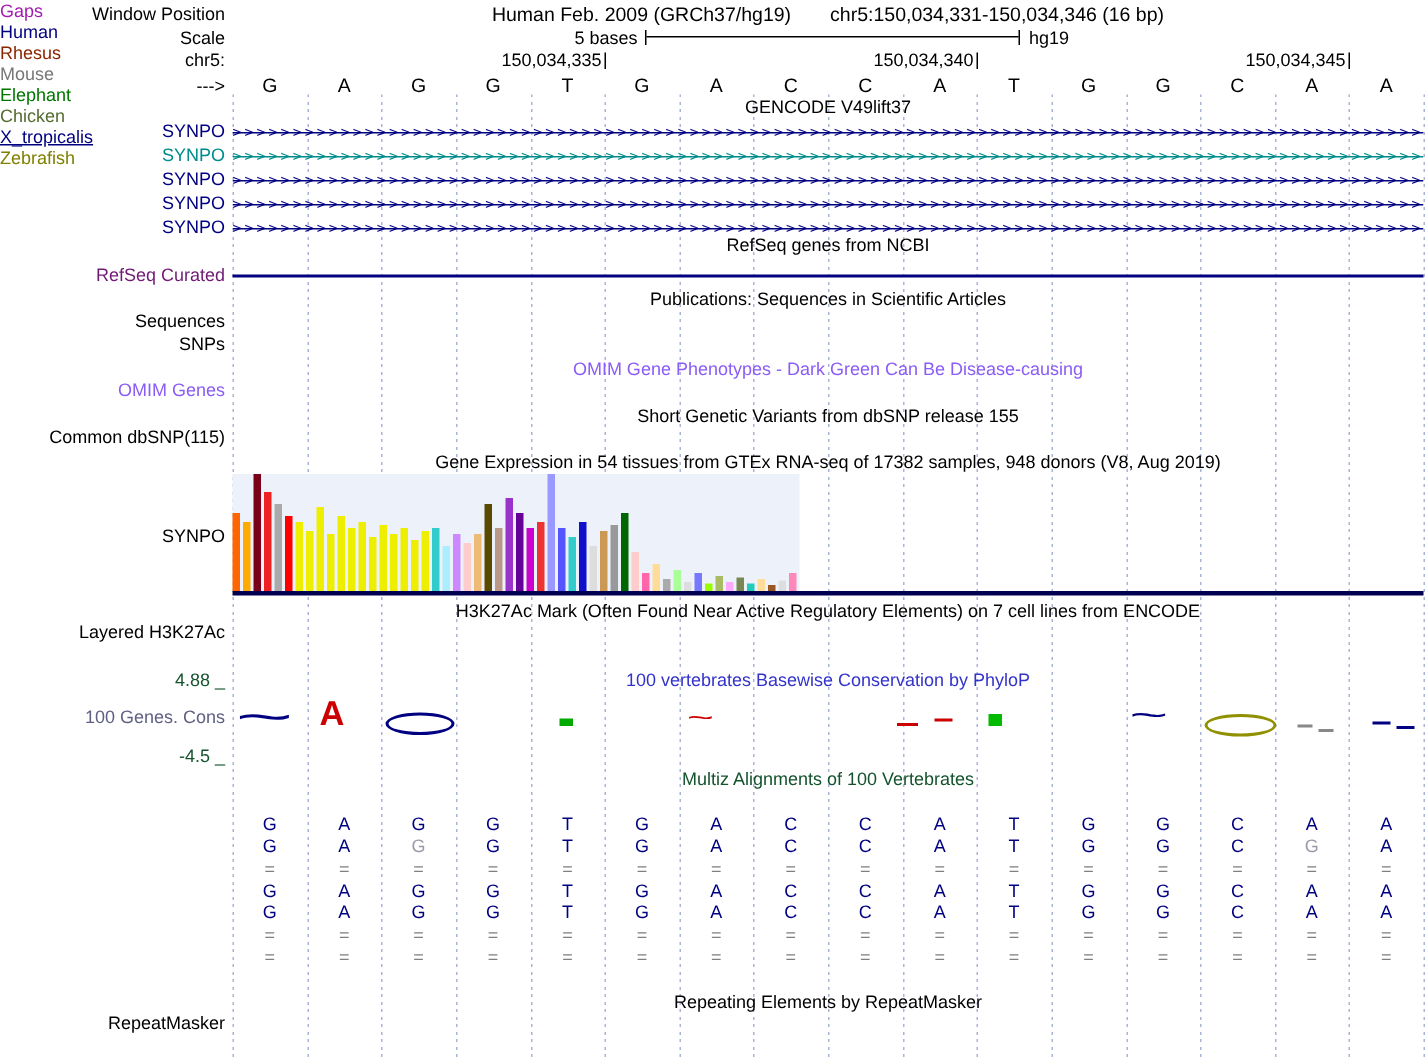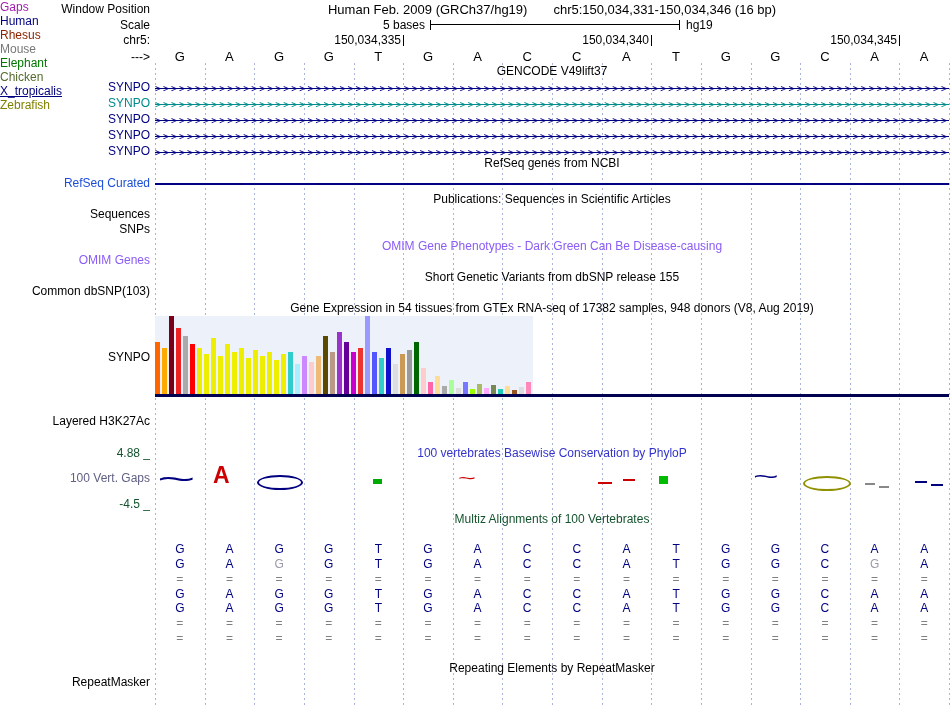--- a/index.html
+++ b/index.html
@@ -26,21 +26,21 @@
   .ruler-label{position:absolute;top:33px;width:128px;text-align:right;font-size:12px;}
   .ruler-tick{position:absolute;top:35px;width:1px;height:11px;background:#000;}
   .scalebar{position:absolute;left:430px;top:20px;width:248px;height:10px;border-left:1px solid #000;border-right:1px solid #000;}
   .scalebar::after{content:"";position:absolute;left:0;right:0;top:4px;height:1px;background:#000;}
   .gtex-bars{position:absolute;left:155px;top:316px;width:378px;height:78px;background:#EDF2FA;display:flex;align-items:flex-end;gap:2px;}
   .gtex-bar{flex:0 0 5px;}
   .gtex-baseline{position:absolute;left:155px;top:394px;width:794px;height:3px;background:#000050;}
   .refseq-line{position:absolute;left:155px;top:183px;width:794px;height:2px;background:#000080;}
   .cons-track{position:absolute;left:155px;top:458px;width:794px;height:46px;}
   .c-navy{color:#14532d}
-  .c-blue{color:#1d4ed8}
+  .c-blue{color:#701a75}
   .c-green{color:#8b5cf6}
   .c-consblue{color:#3333CC}
   .c-slate{color:#606085}
 </style>
 </head>
 <body>
 
 <div id="browser">
 
   <div class="gridlines">
@@ -137,21 +137,21 @@
   <div class="refseq-line"></div>
 
   <div class="ctitle" style="top:192px">Publications: Sequences in Scientific Articles</div>
   <div class="glabel" style="top:207px">Sequences</div>
   <div class="glabel" style="top:222px">SNPs</div>
 
   <div class="ctitle c-green" style="top:239px">OMIM Gene Phenotypes - Dark Green Can Be Disease-causing</div>
   <div class="glabel c-green" style="top:253px">OMIM Genes</div>
 
   <div class="ctitle" style="top:270px">Short Genetic Variants from dbSNP release 155</div>
-  <div class="glabel" style="top:284px">Common dbSNP(103)</div>
+  <div class="glabel" style="top:284px">Common dbSNP(115)</div>
 
   <div class="ctitle" style="top:301px">Gene Expression in 54 tissues from GTEx RNA-seq of 17382 samples, 948 donors (V8, Aug 2019)</div>
   <div class="glabel" style="top:350px">SYNPO</div>
   <div class="gtex-bars">
       <div class="gtex-bar" style="height: 52px; background: rgb(255, 102, 0);"></div>
       <div class="gtex-bar" style="height: 46px; background: rgb(255, 170, 0);"></div>
       <div class="gtex-bar" style="height: 78px; background: rgb(122, 0, 25);"></div>
       <div class="gtex-bar" style="height: 66px; background: rgb(238, 34, 34);"></div>
       <div class="gtex-bar" style="height: 58px; background: rgb(170, 170, 170);"></div>
       <div class="gtex-bar" style="height: 50px; background: rgb(255, 0, 0);"></div>
@@ -199,25 +199,26 @@
       <div class="gtex-bar" style="height: 6px; background: rgb(255, 170, 255);"></div>
       <div class="gtex-bar" style="height: 9px; background: rgb(119, 136, 85);"></div>
       <div class="gtex-bar" style="height: 5px; background: rgb(34, 204, 187);"></div>
       <div class="gtex-bar" style="height: 8px; background: rgb(255, 221, 153);"></div>
       <div class="gtex-bar" style="height: 4px; background: rgb(153, 85, 34);"></div>
       <div class="gtex-bar" style="height: 7px; background: rgb(221, 221, 221);"></div>
       <div class="gtex-bar" style="height: 12px; background: rgb(255, 136, 187);"></div>
     </div>
   <div class="gtex-baseline"></div>
 
+  <div class="ctitle" style="top:400px">H3K27Ac Mark (Often Found Near Active Regulatory Elements) on 7 cell lines from ENCODE</div>
   <div class="glabel" style="top:414px">Layered H3K27Ac</div>
 
   <div class="glabel c-navy" style="top:446px">4.88 _</div>
   <div class="ctitle c-consblue" style="top:446px">100 vertebrates Basewise Conservation by PhyloP</div>
-  <div class="glabel c-slate" style="top:471px">100 Vert. Gaps</div>
+  <div class="glabel c-slate" style="top:471px">100 Genes. Cons</div>
   <div class="cons-track">
       <div style="position: absolute; left: 2px; top: 6px; color: rgb(0, 0, 128); font: 30px / 1 &quot;Liberation Sans&quot;, sans-serif; transform: scaleX(2.2); transform-origin: left center;">~</div>
       <div style="position: absolute; left: 58px; top: 6px; color: rgb(204, 0, 0); font: bold 23px / 1 &quot;Liberation Sans&quot;, sans-serif;">A</div>
       <div style="position: absolute; left: 102px; top: 17px; width: 42px; height: 11px; border: 2px solid rgb(0, 0, 128); border-radius: 50%;"></div>
       <div style="position: absolute; left: 218px; top: 21px; width: 9px; height: 5px; background: rgb(0, 170, 0);"></div>
       <div style="position: absolute; left: 303px; top: 12px; color: rgb(204, 0, 0); font: 17px / 1 &quot;Liberation Sans&quot;, sans-serif; transform: scaleX(1.8); transform-origin: left center;">~</div>
       <div style="position: absolute; left: 443px; top: 24px; width: 14px; height: 2px; background: rgb(204, 0, 0);"></div>
       <div style="position: absolute; left: 468px; top: 21px; width: 12px; height: 2px; background: rgb(204, 0, 0);"></div>
       <div style="position: absolute; left: 504px; top: 18px; width: 9px; height: 8px; background: rgb(0, 187, 0);"></div>
       <div style="position: absolute; left: 598px; top: 8px; color: rgb(0, 0, 128); font: 22px / 1 &quot;Liberation Sans&quot;, sans-serif; transform: scaleX(2); transform-origin: left center;">~</div>

